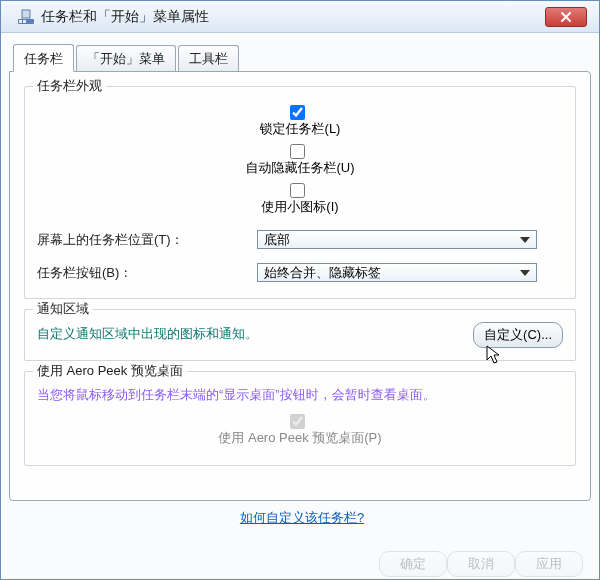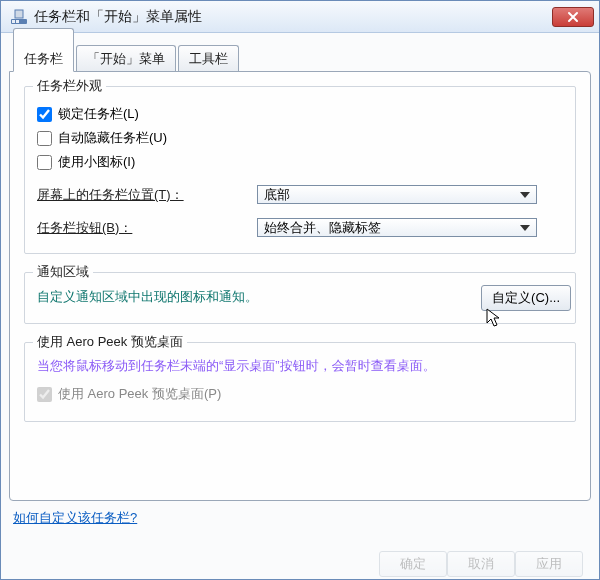--- a/index.html
+++ b/index.html
@@ -16,21 +16,21 @@
     background: #fff;
     border: 1px solid #6a8bb8;
     position: relative;
   }
   .titlebar {
     height: 32px;
     background: linear-gradient(#f6f9fd, #dce8f6);
     border-bottom: 1px solid #b5c9e2;
     display: flex;
     align-items: center;
-    padding: 0 5px;
+    padding: 0 12px;
   }
   .titlebar .app-icon {
     width: 18px; height: 18px;
     margin: 0 6px 0 4px;
     display: flex; align-items: center; justify-content: center;
   }
   .titlebar .title-text {
     flex: 1;
     color: #1a1a1a;
     font-size: 14px;
@@ -69,65 +69,65 @@
     margin-right: 2px;
     font-size: 13px;
     color: #222;
     cursor: pointer;
   }
   .tab.active {
     background: #fefefe;
     border-bottom: 1px solid #fefefe;
     position: relative;
     top: 1px;
-    padding-top: 21px;
+    padding-top: 5px;
   }
   .tab-page {
     border: 1px solid #9aa7b8;
     background: #fefefe;
     border-radius: 0 4px 4px 4px;
     padding: 14px 14px 8px 14px;
     position: relative;
     z-index: 1;
     min-height: 430px;
   }
   .group {
     border: 1px solid #d0d6de;
     border-radius: 2px;
-    padding: 12px 4px 12px 12px;
-    margin-bottom: 18px;
+    padding: 12px 12px 12px 12px;
+    margin-bottom: 10px;
     position: relative;
   }
   .group-legend {
     position: absolute;
     top: -10px; left: 8px;
     background: #fefefe;
     padding: 0 4px;
     font-size: 13px;
     color: #222;
   }
   .chk-row {
     display: flex;
     align-items: center;
     margin: 6px 0;
+    flex-direction: column;
   }
   .chk-row input[type=checkbox] {
     width: 15px; height: 15px;
     margin: 0 6px 0 0;
   }
   .chk-row.disabled { color: #888; align-items: center; }
   .opt-row {
     display: flex;
     align-items: center;
     margin: 14px 0 4px 0;
   }
   .opt-label {
     flex: 0 0 220px;
     color: #222;
-    text-decoration: underline;
   }
   .dropdown {
     flex: 0 0 280px;
     height: 19px;
     border: 1px solid #7b8ea5;
     background: linear-gradient(#ffffff, #ecf1f7);
     display: flex;
     align-items: center;
     padding: 0 6px;
     position: relative;
@@ -142,41 +142,42 @@
   }
   .notify-text {
     color: #0f766e;
     margin-bottom: 2px;
   }
   .btn {
     height: 26px;
     padding: 0 10px;
     border: 1px solid #8a99ac;
     background: linear-gradient(#fdfdfe, #e4eaf1);
-    border-radius: 3px;
+    border-radius: 10px;
     font-size: 13px;
     cursor: pointer;
     display: inline-flex;
     align-items: center;
   }
   .notify-row {
     display: flex;
     justify-content: space-between;
     align-items: center;
   }
   .cursor-icon {
     position: absolute;
     right: 72px;
     bottom: -6px;
     width: 18px; height: 22px;
     pointer-events: none;
   }
   .peek-text { color: #8b5cf6; line-height: 1.7; }
   .link-row {
     margin: 8px 0 10px 4px;
+    text-align: center;
   }
   .link {
     color: #0a5dc2;
     text-decoration: underline;
     cursor: pointer;
   }
   .dlg-buttons {
     position: absolute;
     right: 16px;
     bottom: 2px;

